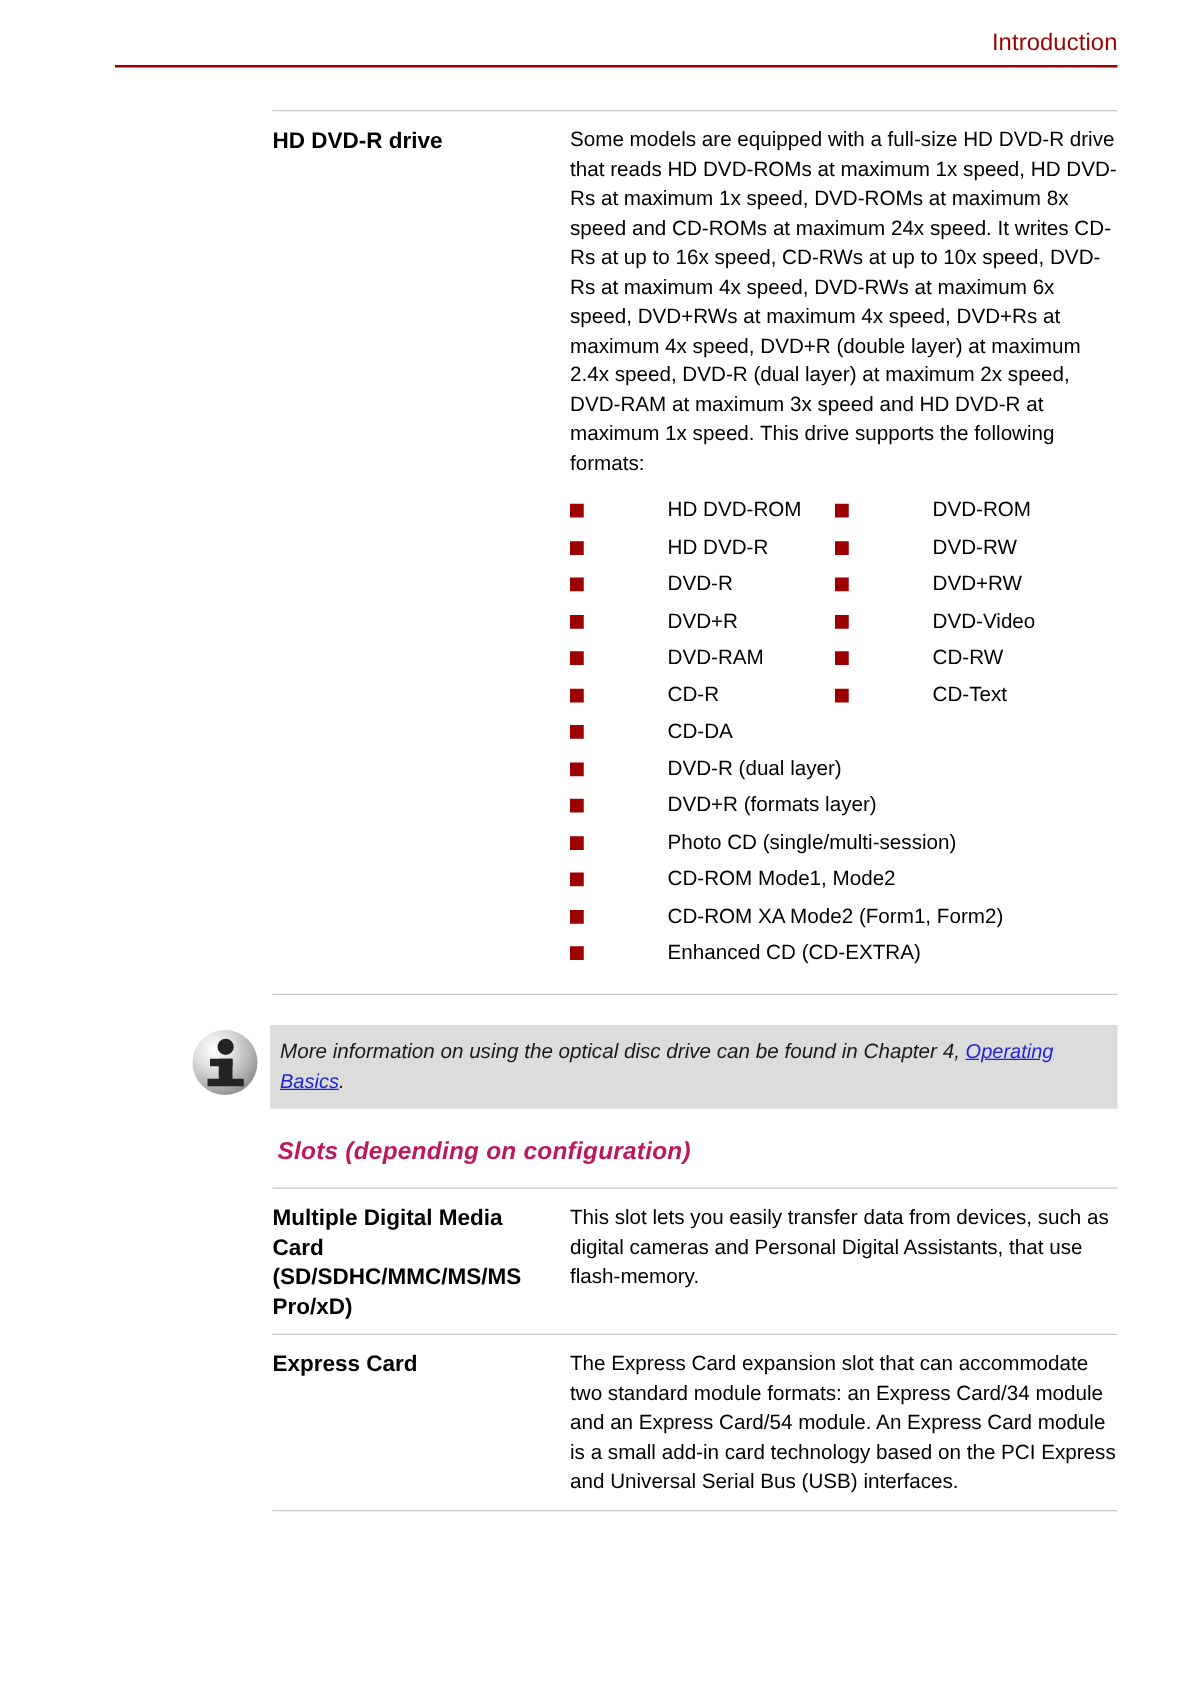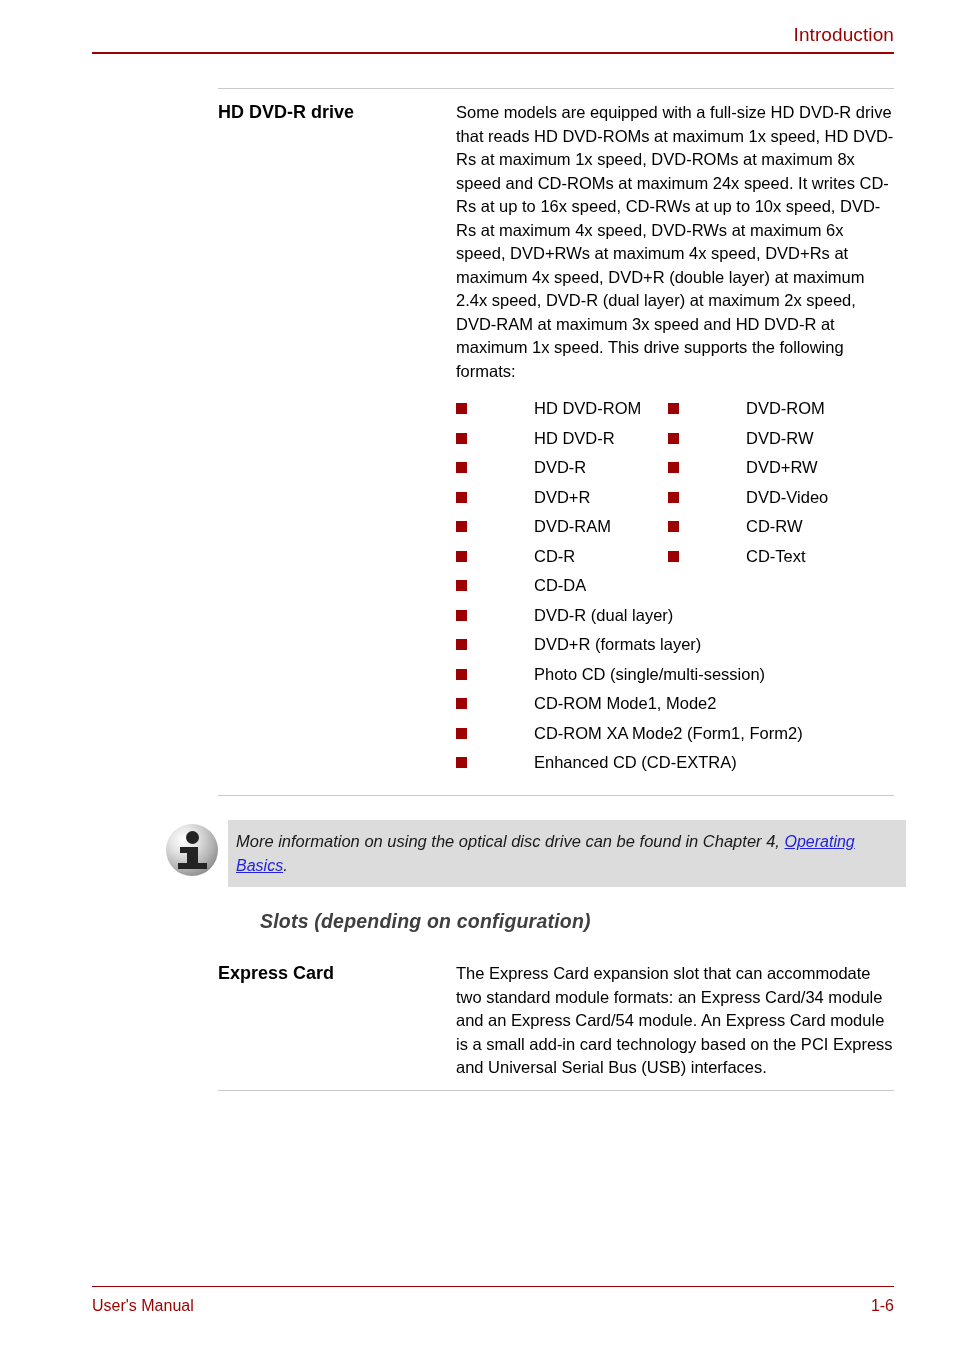--- a/index.html
+++ b/index.html
@@ -109,21 +109,21 @@
     background: #9c0000;
     flex: 0 0 11px;
     margin-top: 6px;
     margin-right: 19px;
   }
   .fmt-label { white-space: nowrap; }
 
   
   .note-wrap {
     position: absolute;
-    left: 162px;
+    left: 150px;
     top: 820px;
     width: 744px;
     display: flex;
     align-items: flex-start;
   }
   .note-icon {
     width: 58px;
     height: 58px;
     flex: 0 0 58px;
     position: relative;
@@ -190,23 +190,22 @@
   }
 
   
   .section-heading {
     position: absolute;
     left: 222px;
     top: 910px;
     font-size: 19.5px;
     font-weight: bold;
     font-style: italic;
-    color: #404040;
+    color: #be185d;
     letter-spacing: .2px;
-    margin-left: 38px;
   }
 
   
   .slots {
     position: absolute;
     left: 218px;
     top: 950px;
     width: 676px;
   }
 
@@ -351,29 +350,26 @@
     <div class="note-box">
       <span class="note-text">More information on using the optical disc drive can be found in Chapter 4, </span><a class="note-link" href="#">Operating Basics</a><span class="note-text">.</span>
     </div>
   </div>
 
   <div class="section-heading">Slots (depending on configuration)</div>
 
   <div class="slots">
     <table class="def-table">
       <tbody>
+          <tr class="rule-top rule-bottom">
+        <td class="term">Multiple Digital Media Card (SD/SDHC/MMC/MS/MS Pro/xD)</td>
+        <td class="desc">This slot lets you easily transfer data from devices, such as digital cameras and Personal Digital Assistants, that use flash-memory.</td>
+      </tr>
       <tr class="rule-bottom">
         <td class="term">Express Card</td>
         <td class="desc">The Express Card expansion slot that can accommodate two standard module formats: an Express Card/34 module and an Express Card/54 module. An Express Card module is a small add-in card technology based on the PCI Express and Universal Serial Bus (USB) interfaces.</td>
       </tr>
     </tbody>
       </table>
   </div>
 
-  <div class="footer">
-    <div class="footer-rule"></div>
-    <div class="footer-row">
-      <span>User's Manual</span>
-      <span>1-6</span>
-    </div>
-  </div>
 
 </div>
 
 </body></html>

